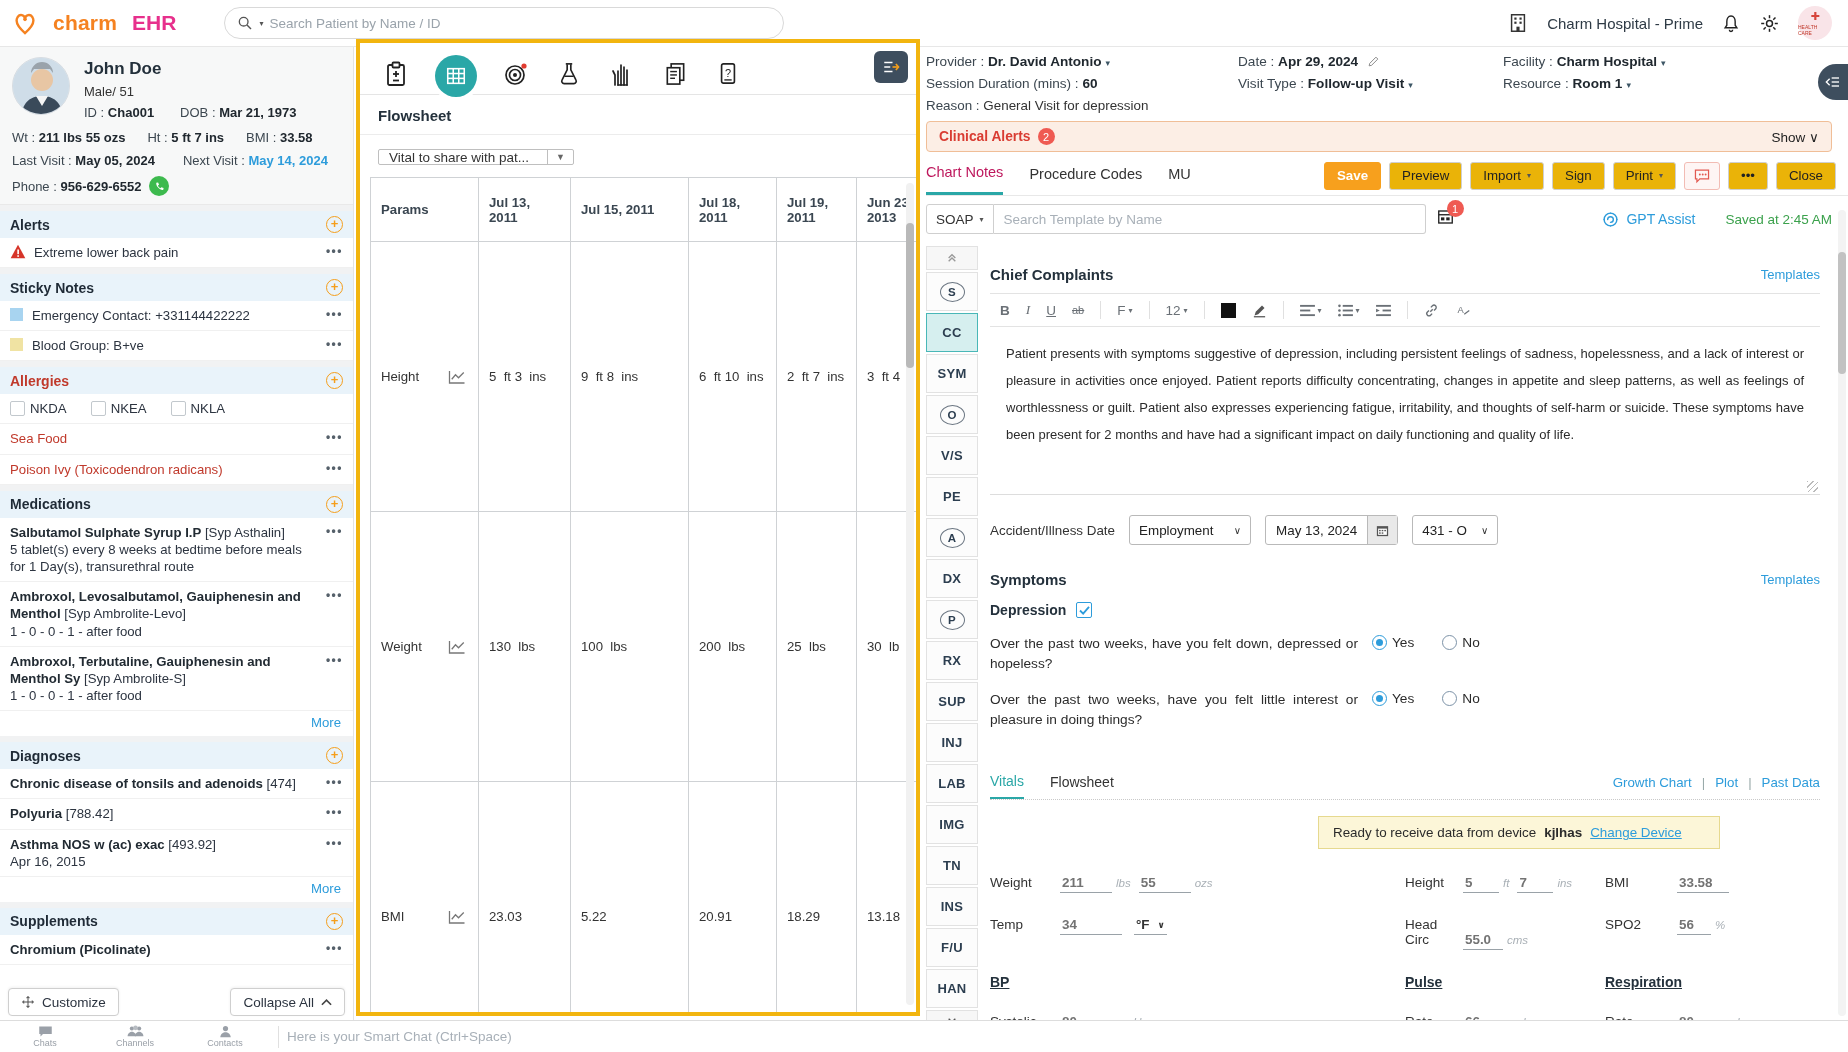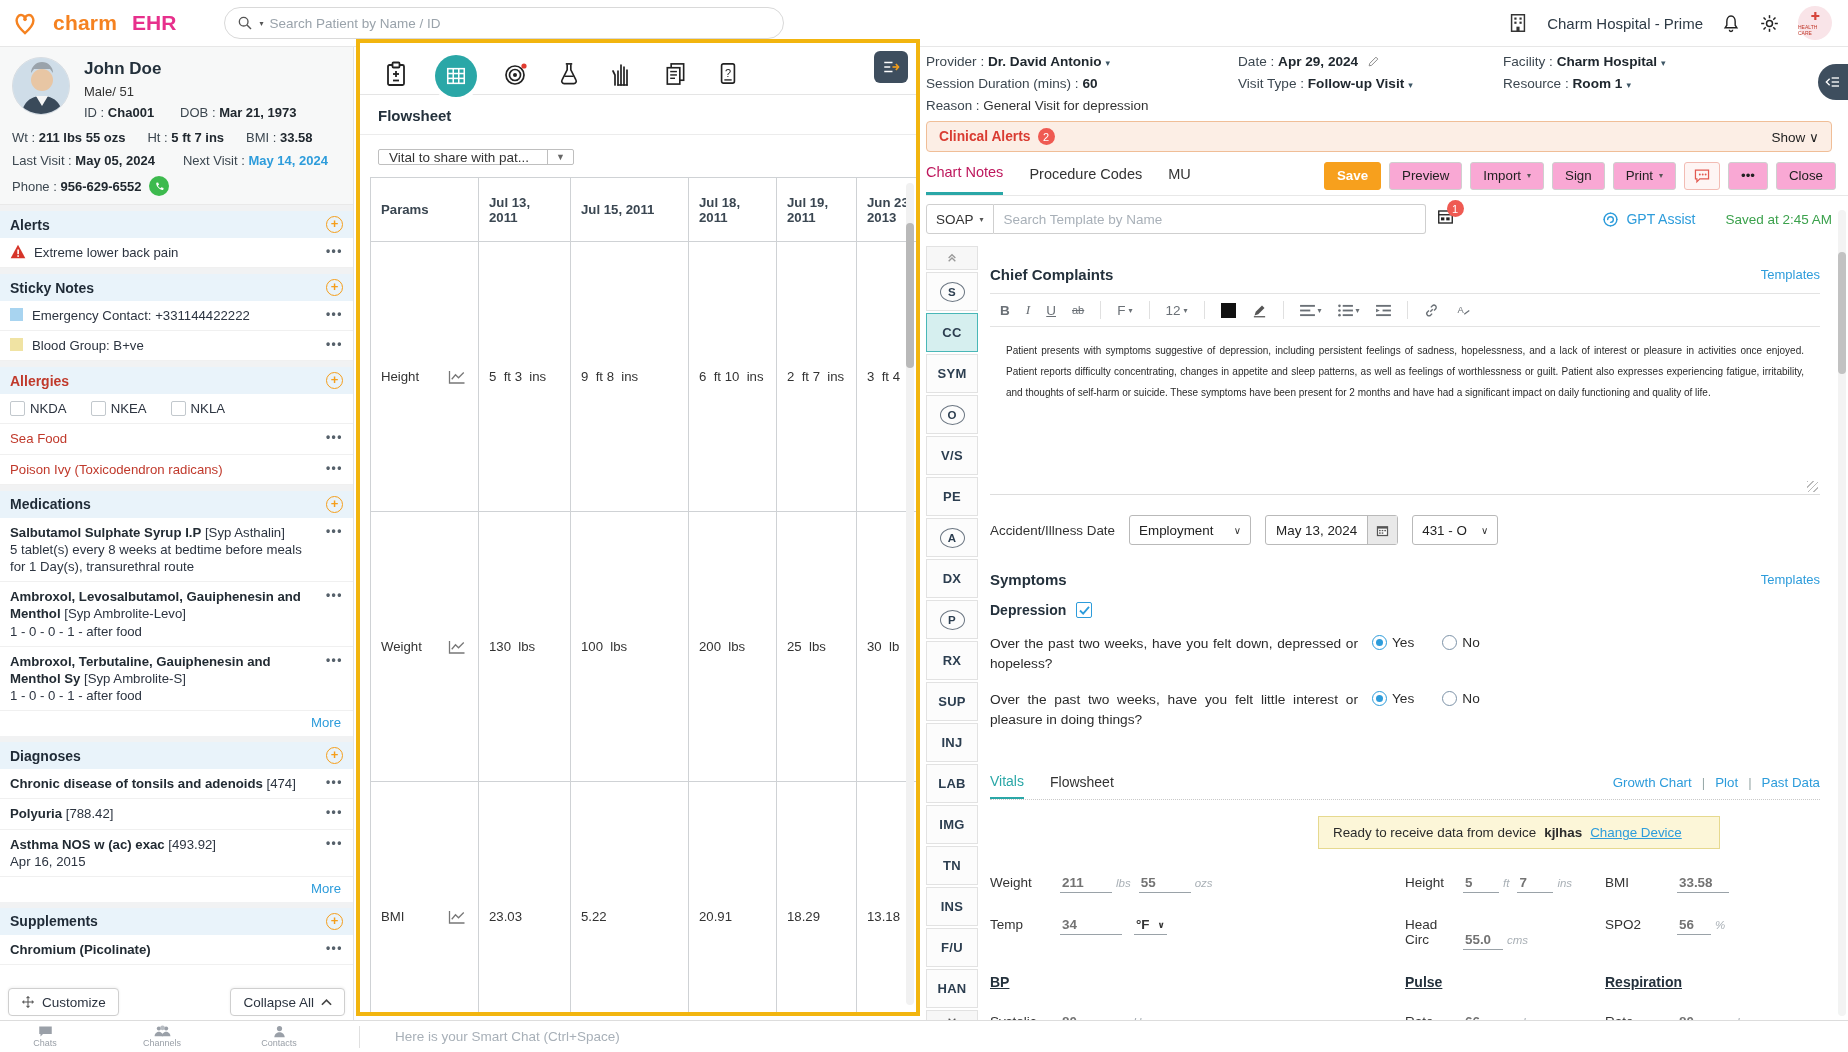--- a/index.html
+++ b/index.html
@@ -82,21 +82,21 @@
   .enc-grid .caret { font-size:9px; color:#3d5665; margin-left:4px; }
   .reason-row { font-size:13.4px; color:#333; margin-top:7px; }
   .alerts-bar { margin:8px 16px 0 0; height:31px; border:1px solid #F0BE97; background:#FCEEE5; border-radius:4px; display:flex; align-items:center; padding:0 12px; }
   .alerts-lbl { color:#D93C32; font-weight:bold; font-size:13.8px; }
   .badge { background:#EF5A52; color:#fff; border-radius:50%; width:17px; height:17px; font-size:11px; display:inline-flex; align-items:center; justify-content:center; margin-left:7px; }
   .show-btn { margin-left:auto; font-size:13.5px; color:#222; cursor:pointer; }
   .tabs-row { display:flex; align-items:center; padding:12px 12px 0 0; border-bottom:1px solid #e8e8e8; height:44px; }
   .cn-tab { font-size:14.5px; color:#333; margin-right:26px; padding-bottom:12px; cursor:pointer; }
   .cn-tab.active { color:#be185d; border-bottom:3px solid #2AA7A7; }
   .btns { margin-left:auto; display:flex; gap:8px; align-items:center; padding-bottom:8px; }
-  .btn { height:28px; border:1px solid #cfcfcf; border-radius:3px; background:#f9a8d4; font-size:13.3px; color:#222; display:inline-flex; align-items:center; padding:0 12px; gap:6px; cursor:pointer; font-family:inherit; }
+  .btn { height:28px; border:1px solid #cfcfcf; border-radius:3px; background:#eab308; font-size:13.3px; color:#222; display:inline-flex; align-items:center; padding:0 12px; gap:6px; cursor:pointer; font-family:inherit; }
   .btn .caret { font-size:8px; color:#555; }
   .btn.save { background:#F7A01D; border-color:#F7A01D; color:#fff; font-weight:bold; }
   .btn.bubble { border-color:#F2BCB4; background:#FEF5F4; padding:0 8px; }
   .soap-row { display:flex; align-items:center; padding:8px 16px 8px 0; }
   .soap-sel { height:30px; border:1px solid #cfcfcf; border-radius:3px 0 0 3px; display:flex; align-items:center; gap:6px; padding:0 9px; font-size:13.5px; color:#333; cursor:pointer; }
   .tmpl-input { height:30px; width:432px; border:1px solid #cfcfcf; border-left:none; border-radius:0 3px 3px 0; font-size:13.5px; padding:0 10px; outline:none; color:#333; font-family:inherit; }
   .tmpl-input::placeholder { color:#a8b0b8; }
   .tmpl-icon { position:relative; margin-left:10px; cursor:pointer; }
   .tmpl-icon .badge { position:absolute; top:-8px; right:-9px; }
   .gpt { margin-left:auto; display:flex; align-items:center; gap:7px; font-size:14px; color:#2D9CDB; cursor:pointer; }
@@ -109,21 +109,21 @@
   .circled { border:1px solid #6b7682; border-radius:50%; width:25px; height:20px; display:flex; align-items:center; justify-content:center; font-size:11.5px; }
   .main-col { flex:1; margin:0 28px 0 12px; }
   .cc-head { display:flex; justify-content:space-between; align-items:center; margin-top:24px; }
   .sec-title { font-size:15px; font-weight:bold; color:#24313c; }
   .tmpl-link { font-size:13px; color:#2D9CDB; cursor:pointer; }
   .ed-toolbar { margin-top:10px; height:34px; border-top:1px solid #e3e3e3; border-bottom:1px solid #e3e3e3; display:flex; align-items:center; gap:16px; padding:0 10px; color:#6a7076; }
   .tb { font-size:13.5px; cursor:pointer; display:inline-flex; align-items:center; gap:3px; }
   .tb b { font-weight:bold; }
   .swatch { width:15px; height:15px; background:#111; display:inline-block; }
   .tbsep { width:1px; height:18px; background:#e0e0e0; }
-  .editor { position:relative; min-height:168px; border-bottom:1px solid #ddd; padding:13px 16px; font-size:10px; color:#2b2b2b; line-height:21px; text-align:justify; }
+  .editor { position:relative; min-height:168px; border-bottom:1px solid #ddd; padding:13px 16px; font-size:13px; color:#2b2b2b; line-height:27px; text-align:justify; }
   .editor::after { content:""; position:absolute; right:2px; bottom:2px; width:11px; height:11px;
     background:repeating-linear-gradient(135deg,#bbb 0 1px,transparent 1px 4px); cursor:nwse-resize; }
   .acc-row { display:flex; align-items:center; gap:14px; margin-top:20px; font-size:13.4px; color:#333; }
   .sel { height:30px; border:1px solid #b9b9b9; border-radius:3px; display:inline-flex; align-items:center; gap:10px; padding:0 9px; font-size:13.4px; color:#222; cursor:pointer; white-space:nowrap; overflow:hidden; }
   .sel .vchev { font-size:10px; color:#333; }
   .datebox { height:30px; border:1px solid #b9b9b9; border-radius:3px; display:inline-flex; align-items:stretch; }
   .datebox .dval { display:flex; align-items:center; padding:0 10px; font-size:13.4px; color:#222; }
   .datebox .cal { width:30px; background:#e9e9e9; border-left:1px solid #b9b9b9; display:flex; align-items:center; justify-content:center; cursor:pointer; }
   .sym-head { display:flex; justify-content:space-between; align-items:center; margin-top:26px; }
   .dep-row { display:flex; align-items:center; gap:10px; margin-top:14px; }
@@ -149,21 +149,21 @@
   .vlabel { display:inline-block; }
   .uline { display:inline-block; border-bottom:1px solid #9aa2a8; text-align:left; font-size:13.4px; color:#737373; font-weight:bold; padding:0 2px 2px 2px; }
   .unit { color:#a9b0b6; font-style:italic; font-size:11.5px; margin:0 8px 0 4px; }
   .vhead { font-size:14px; font-weight:bold; color:#24313c; text-decoration:underline; }
   .tsel { display:inline-flex; align-items:center; gap:8px; border-bottom:1px solid #9aa2a8; padding:0 2px 2px 2px; font-size:13.4px; font-weight:bold; cursor:pointer; }
   .rp-scroll { position:absolute; right:2px; top:163px; width:8px; bottom:36px; background:#f3f3f3; border-radius:4px; }
   .rp-thumb { position:absolute; left:0; top:42px; width:8px; height:122px; background:#c2c2c2; border-radius:4px; }
   .side-collapse { position:absolute; right:0; top:64px; width:30px; height:36px; background:#3E4E5E; border:none; border-radius:18px 0 0 18px; z-index:8; display:flex; align-items:center; justify-content:center; cursor:pointer; }
 
   
-  .bottombar { position:absolute; left:0; top:1020px; width:1848px; height:32px; background:#fff; border-top:1px solid #ddd; display:flex; align-items:center; z-index:7;gap:27px; }
+  .bottombar { position:absolute; left:0; top:1020px; width:1848px; height:32px; background:#fff; border-top:1px solid #ddd; display:flex; align-items:center; z-index:7; }
   .bb-item { display:flex; flex-direction:column; align-items:center; width:90px; cursor:pointer; color:#9aa0a8; }
   .bb-item .bb-lbl { font-size:9px; margin-top:0px; }
   .bb-sep { width:1px; height:22px; background:#e0e0e0; margin:0 8px; }
   .bb-input { border:none; outline:none; font-size:13.5px; color:#333; width:600px; font-family:inherit; }
   .bb-input::placeholder { color:#a8b0b8; }
 </style>
 </head>
 <body>
 
 <div class="stage">

